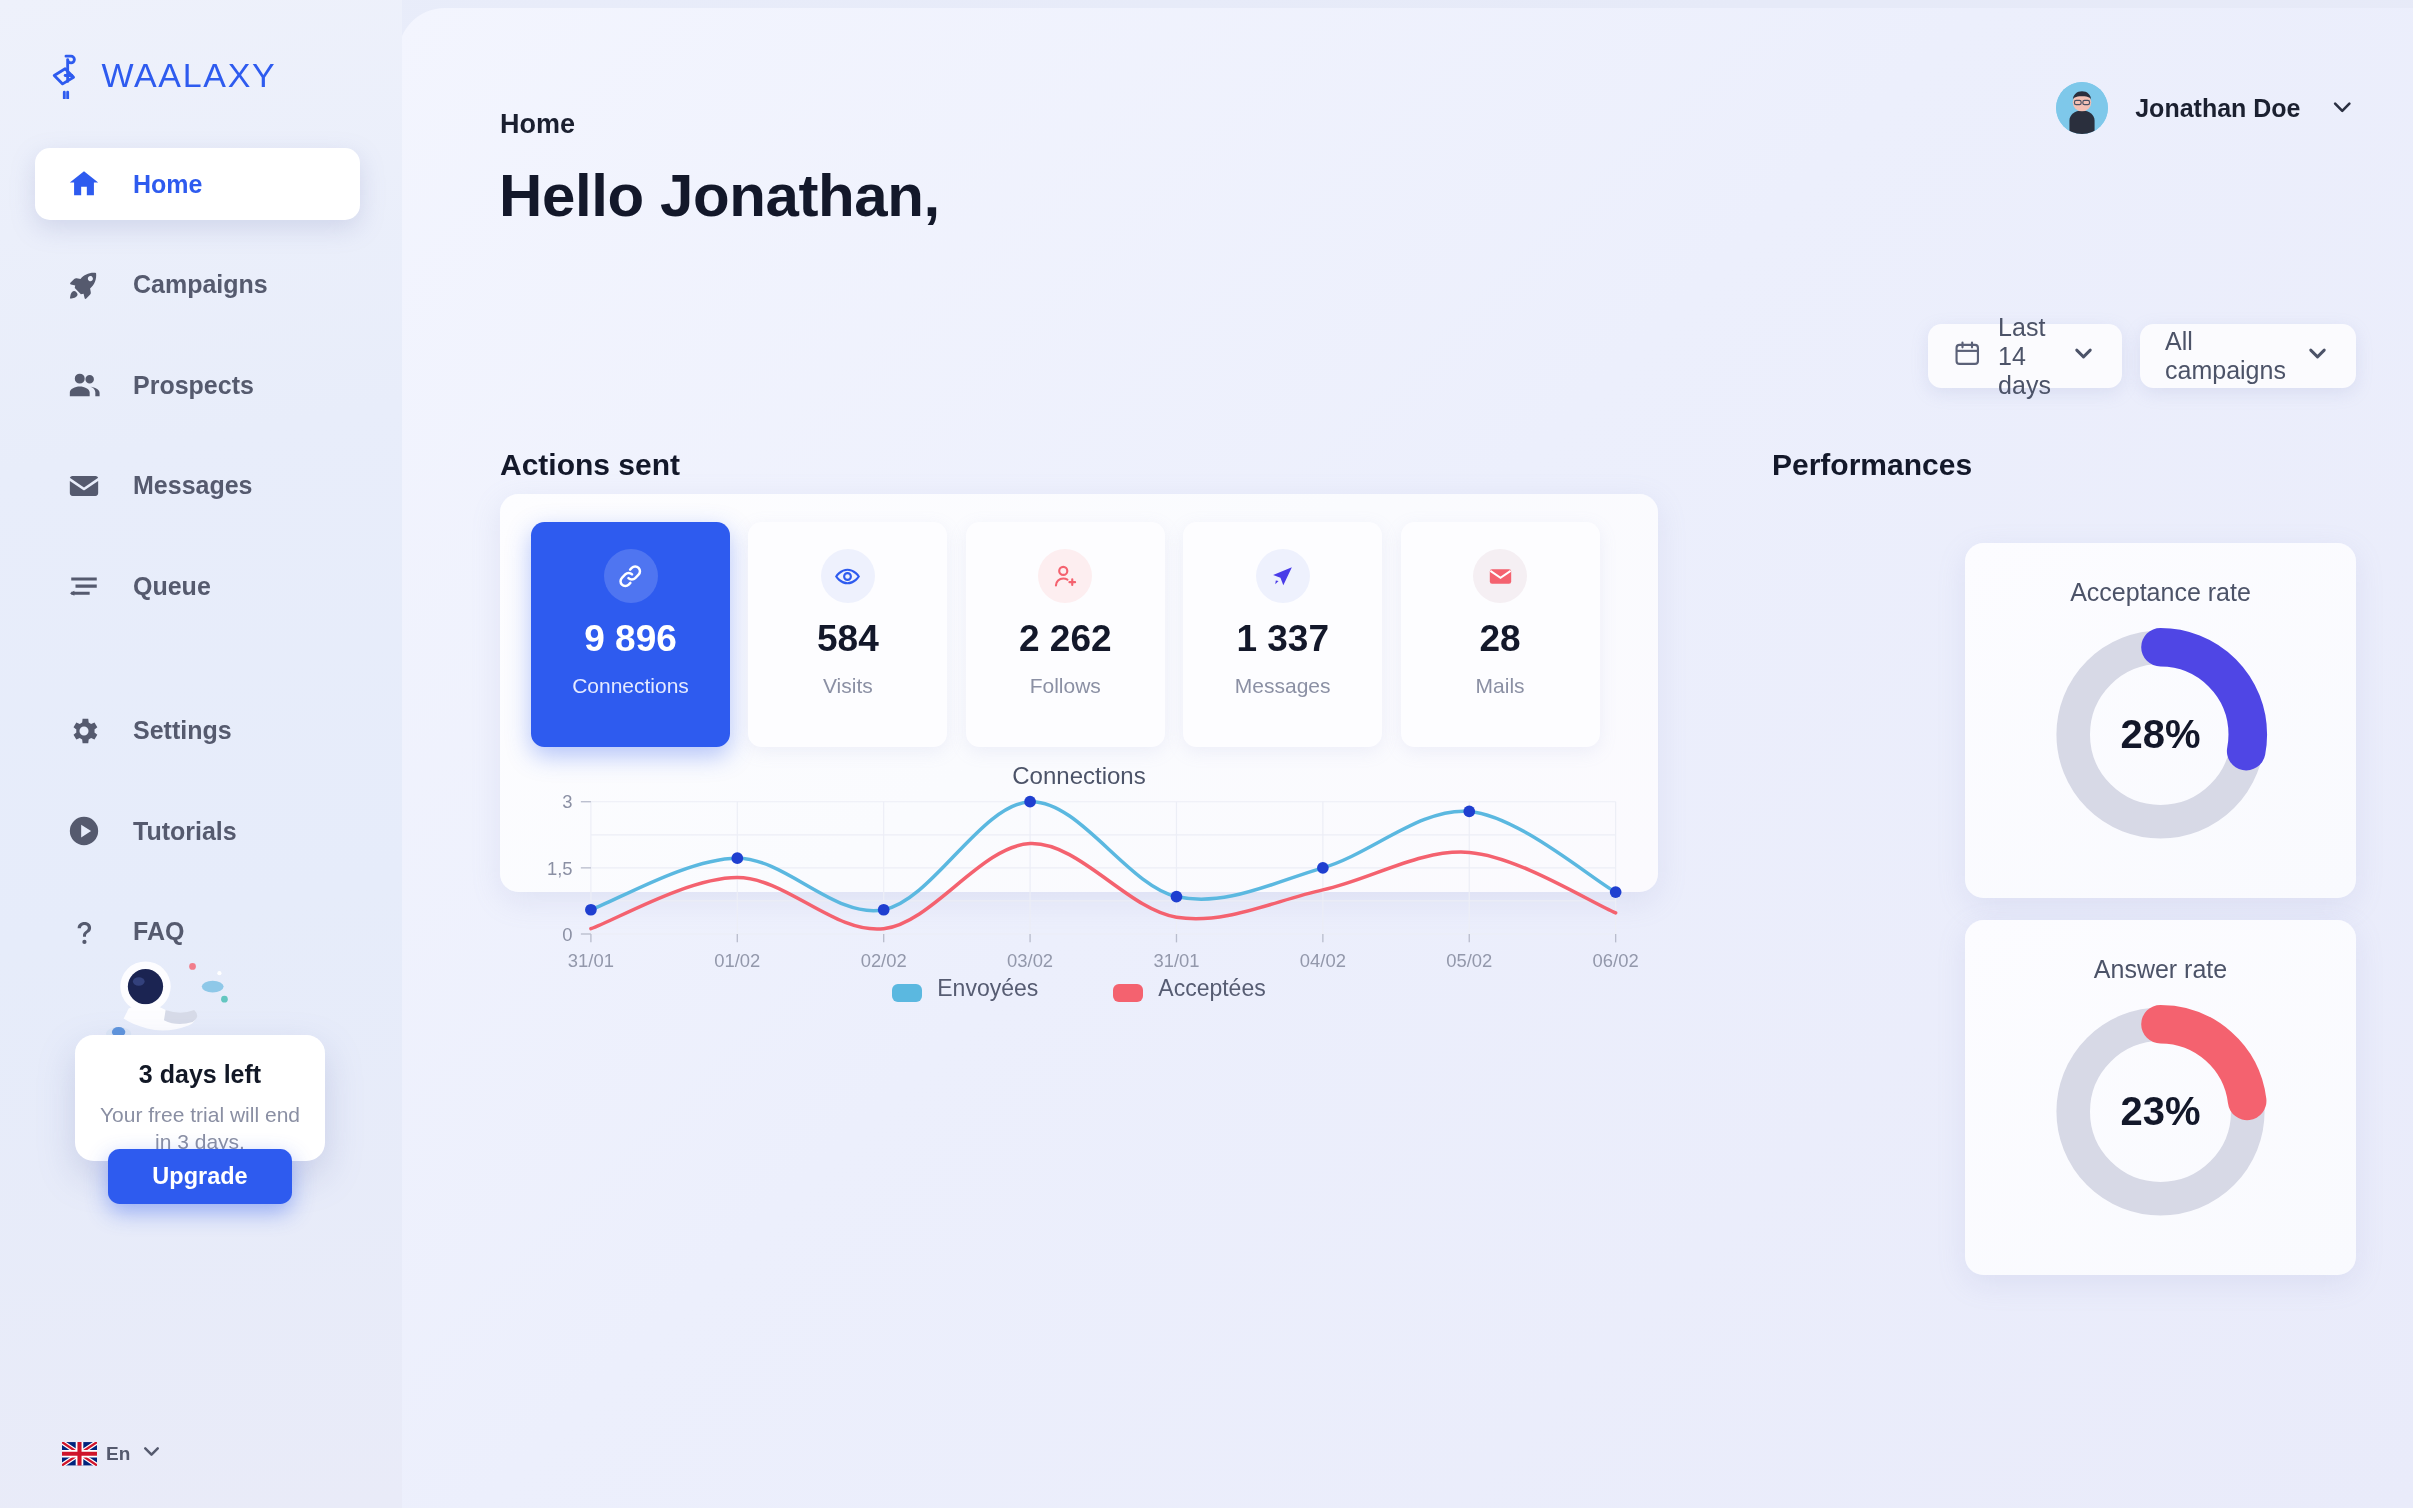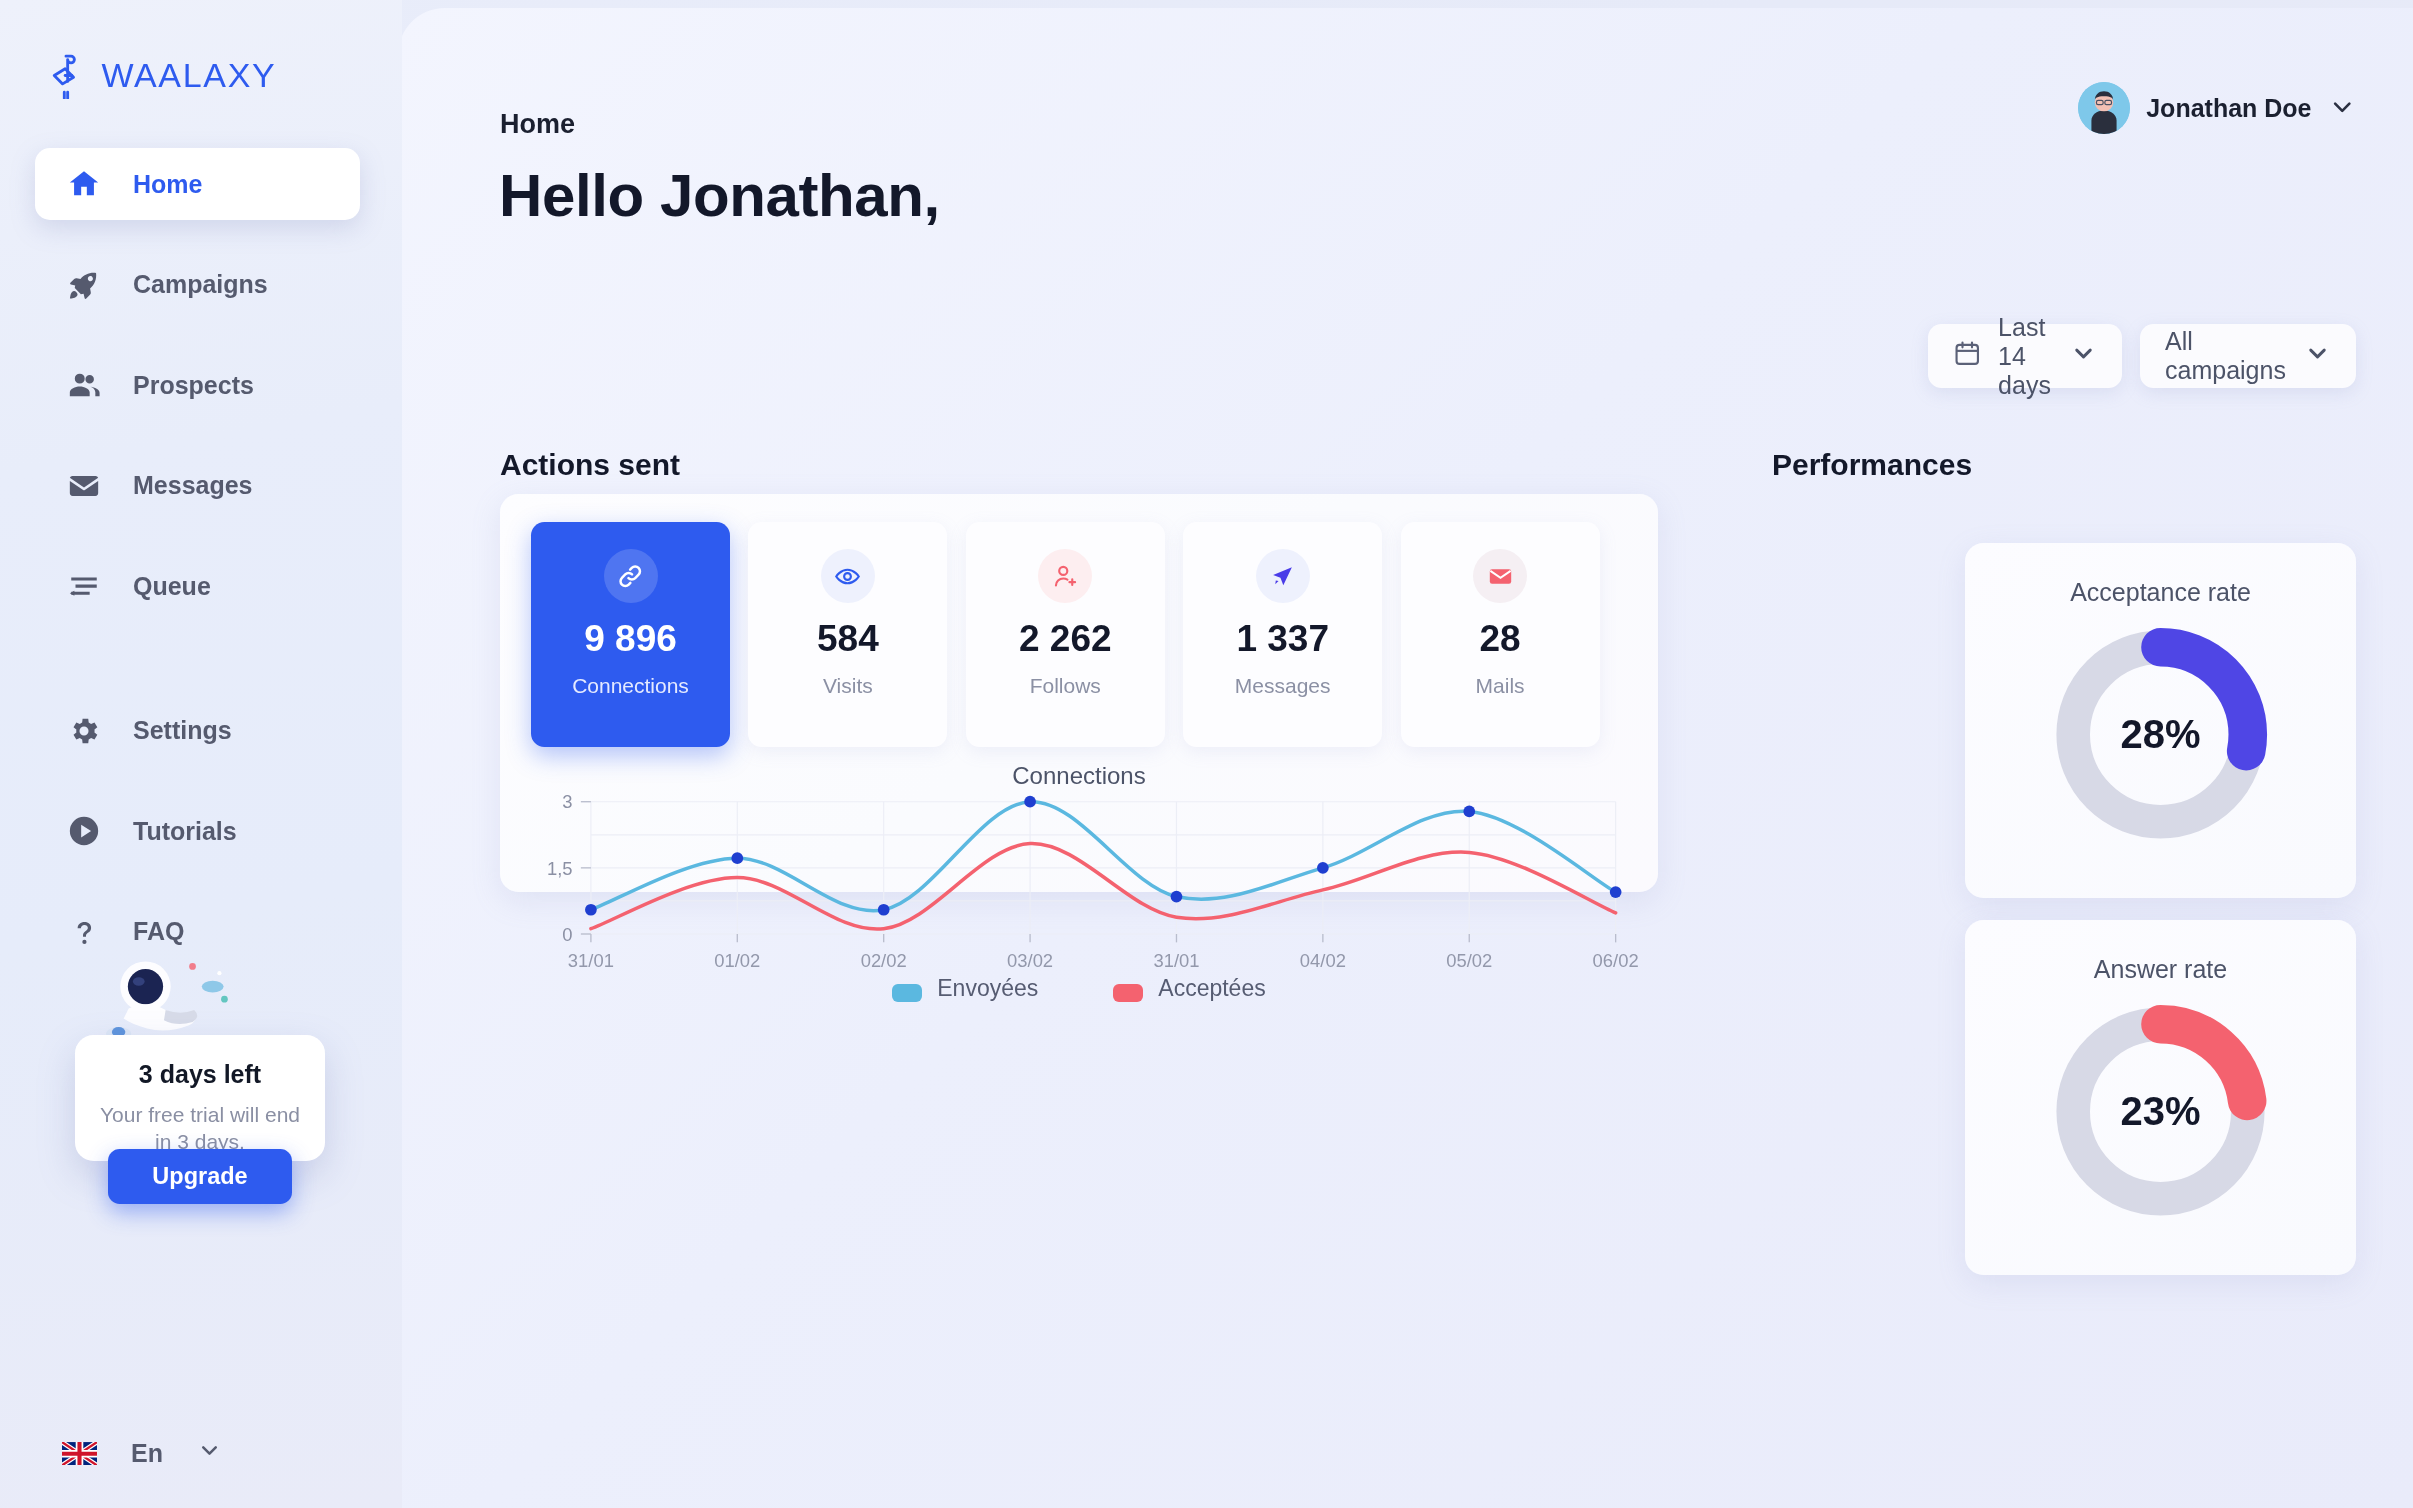--- a/index.html
+++ b/index.html
@@ -68,39 +68,39 @@
     display: block; width: 184px; height: 55px;
     background: #2e5bef; color: #fff;
     border: none; border-radius: 11.7px;
     font-size: 23.5px; font-weight: 700;
     font-family: "Liberation Sans", sans-serif;
     cursor: pointer;
     box-shadow: 0 8.4px 22px rgba(46,91,239,.42);
   }
   .lang-row {
     position: absolute; left: 62px; bottom: 39px;
-    display: flex; align-items: center; gap: 34px;
-    color: #555a6e; font-size: 25px; font-weight: 600;
+    display: flex; align-items: center; gap: 9px;
+    color: #555a6e; font-size: 19px; font-weight: 600;
     cursor: pointer;
   }
   .flag { width: 35px; height: 23.5px; border-radius: 2.5px; flex: none; }
 
   
   #main {
     position: absolute; left: 398px; top: 8.4px;
     width: 2015px; height: 1500px;
     background: linear-gradient(135deg,#f3f5fe 0%, #eceffc 45%, #e9ebfa 100%);
     border-top-left-radius: 47px;
     padding: 0;
     overflow: hidden;
   }
 
   .topbar {
     position: absolute; right: 57px; top: 74px;
-    display: flex; align-items: center; gap: 16px;
+    display: flex; align-items: center; gap: 27px;
     cursor: pointer;
   }
   .avatar {
     width: 52px; height: 52px; border-radius: 50%;
     background: #7ec8ea; overflow: hidden; flex: none;
     position: relative;
   }
   .user-name { font-size: 25px; font-weight: 700; color: #1b2030; }
 
   .breadcrumb { position: absolute; left: 102px; top: 101px; font-size: 27px; font-weight: 700; color: #1b2030; }

